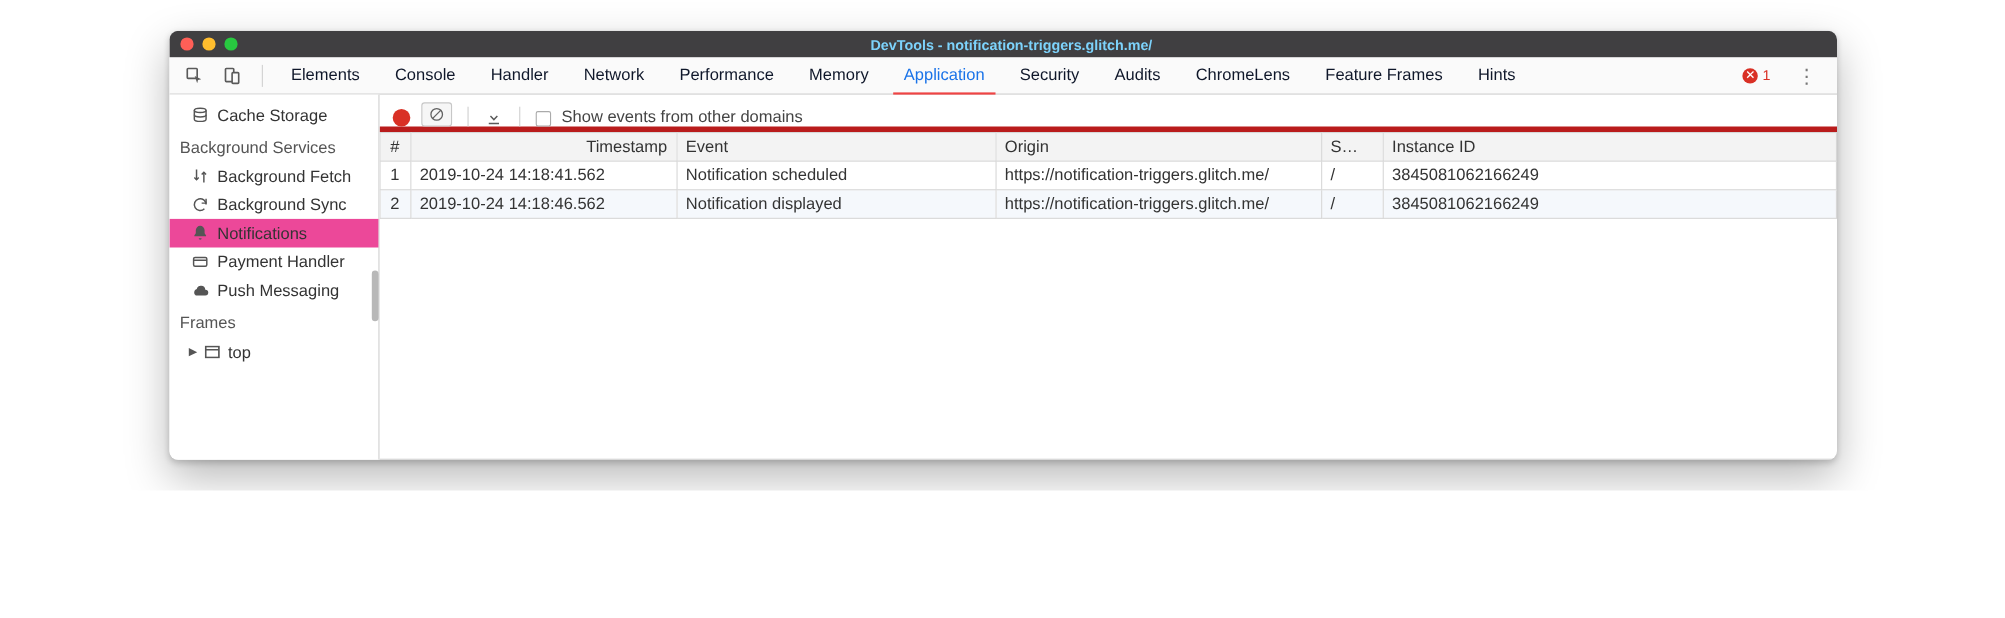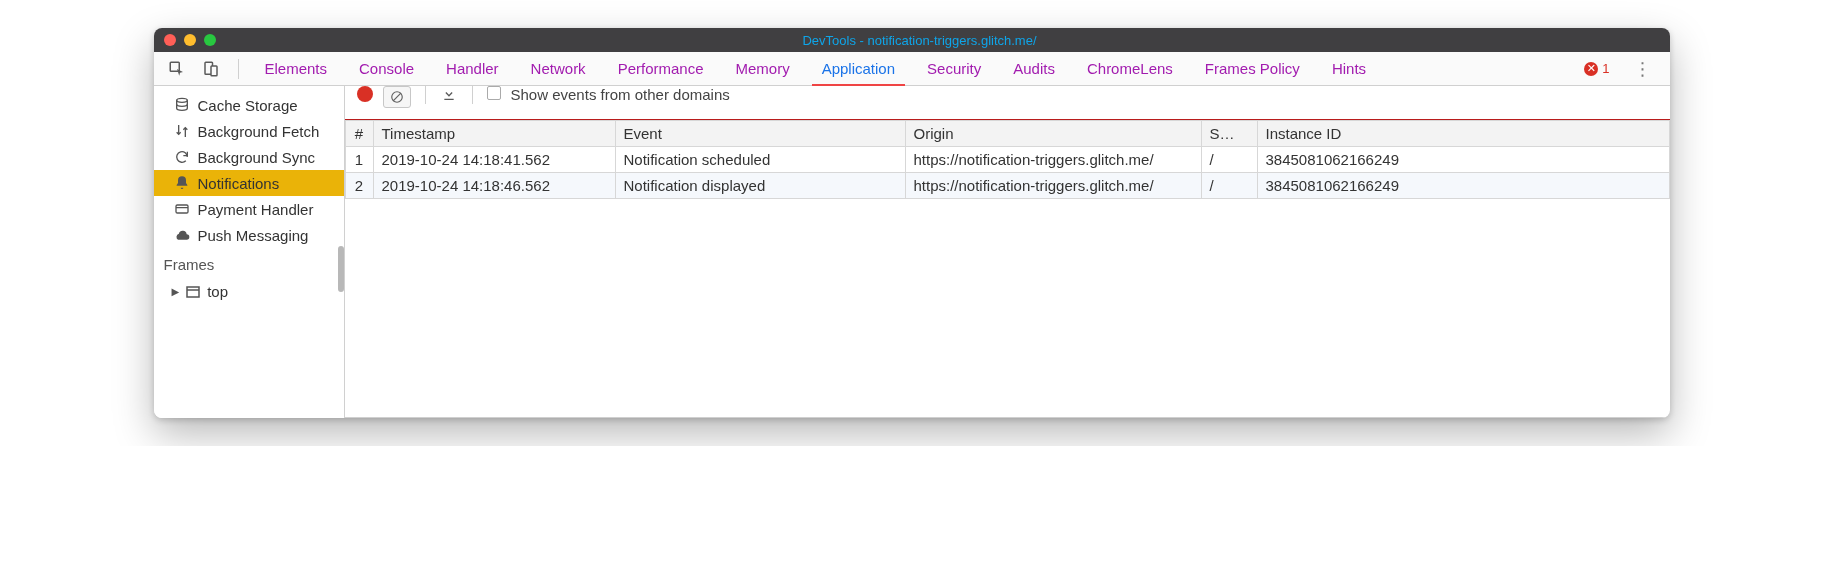--- a/index.html
+++ b/index.html
@@ -28,23 +28,24 @@
     position: relative;
   }
   .traffic { display: flex; gap: 8px; align-items: center; }
   .tl { width: 12px; height: 12px; border-radius: 50%; }
   .tl.red { background: #ff5f57; }
   .tl.yellow { background: #ffbd2e; }
   .tl.green { background: #28c840; }
   .titlebar-title {
     position: absolute; left: 16px; right: 0;
     text-align: center;
-    color: #0ea5e9;
+    color: #7dd3fc;
     font-size: 13px;
     pointer-events: none;
+    font-weight: bold;
   }
   
   .tabs {
     display: flex;
     align-items: center;
     height: 34px;
     border-bottom: 1px solid #d0d0d0;
     padding: 0 12px;
     gap: 12px;
     background: #fafafa;
@@ -55,21 +56,21 @@
     color: #5a5a5a;
   }
   .tabs .divider {
     width: 1px; height: 20px; background: #d0d0d0;
     margin: 0 4px;
   }
   .tab {
     padding: 0 10px;
     height: 34px;
     display: flex; align-items: center;
-    color: #a21caf;
+    color: #0f172a;
     cursor: pointer;
   }
   .tab.active {
     color: #1a73e8;
     border-bottom: 2px solid #ef4444;
     margin-bottom: -1px;
     font-weight: 400;
   }
   .tabs .spacer { flex: 1; }
   .err-count { display: flex; align-items: center; gap: 4px; color: #d93025; font-size: 13px; margin-right: 6px;}
@@ -91,37 +92,37 @@
   }
   .side-item, .side-sub {
     display: flex;
     align-items: center;
     gap: 8px;
     padding: 4px 10px 4px 20px;
     color: #333;
     height: 26px;
     cursor: pointer;
   }
-  .side-item.selected { background: #eab308; }
+  .side-item.selected { background: #ec4899; }
   .side-group { padding: 8px 10px 4px 10px; color: #555; font-size: 15px; }
   .side-frame { padding: 4px 10px 4px 18px; color: #333; }
   .side-frame .tw { display: inline-flex; align-items: center; gap: 6px;}
   .side-frame .caret { font-size: 10px; color:#555; }
   .ico { width: 16px; height: 16px; display:flex;align-items:center;justify-content:center; color:#555; }
   .scrollthumb {
     position: absolute; right: 0; top: 160px; width: 6px; height: 46px;
     background: rgba(0,0,0,.28); border-radius: 4px;
   }
   
   .main { flex: 1; display: flex; flex-direction: column; }
   .toolbar {
     height: 34px;
-    display: flex; align-items: flex-start; gap: 10px;
+    display: flex; align-items: flex-end; gap: 10px;
     padding: 0 12px;
-    border-bottom: 1px solid #b91c1c;
+    border-bottom: 5px solid #b91c1c;
   }
   .rec-dot { width: 16px; height: 16px; border-radius: 50%; background: #d93025; }
   .clear-btn {
     width: 28px; height: 22px; border: 1px solid #c7c7c7; border-radius: 3px;
     display:flex;align-items:center;justify-content:center;color:#616161;background:#f6f6f6;
   }
   .dl-btn { color:#5a5a5a; width:18px; display:flex; justify-content:center; }
   .vdiv { width:1px; height: 18px; background:#d0d0d0; margin: 0 4px; }
   .chk { width:14px; height:14px; border:1px solid #aaa; border-radius:2px; background:#fff; }
   .toolbar label { color:#444; }
@@ -134,21 +135,21 @@
     padding: 4px 8px;
     white-space: nowrap;
     overflow: hidden;
     text-overflow: ellipsis;
     font-weight: normal;
     height: 26px;
   }
   th { background: #f3f3f3; color:#333; }
   tbody tr:nth-child(even){ background:#f5f8fc; }
   .col-n { width: 28px; text-align:center; }
-  .col-ts { width: 242px; }
+  .col-ts { width: 242px; text-align: right; }
   .col-ev { width: 290px; }
   .col-or { width: 296px; }
   .col-sw { width: 56px; }
   .meta-hint {
     flex: none;
     padding: 10px 0;
     color: #666; font-style: italic;
     text-align: center;
   }
   svg { display:block; }
@@ -183,21 +184,21 @@
     <div class="tab">Elements</div>
       <div class="tab">Console</div>
       <div class="tab">Handler</div>
       <div class="tab">Network</div>
       <div class="tab">Performance</div>
       <div class="tab">Memory</div>
       <div class="tab active">Application</div>
       <div class="tab">Security</div>
       <div class="tab">Audits</div>
       <div class="tab">ChromeLens</div>
-      <div class="tab">Frames Policy</div>
+      <div class="tab">Feature Frames</div>
       <div class="tab">Hints</div>
     <div class="spacer"></div>
     <div class="err-count">
       <span class="xcircle">✕</span>
       <span>1</span>
     </div>
     <div class="kebab">⋮</div>
   </div>
 
   <div class="content">
@@ -207,20 +208,21 @@
             <span class="ico">
               <svg width="16" height="16" viewBox="0 0 24 24" fill="none" stroke="currentColor" stroke-width="2">
                 <ellipse cx="12" cy="5" rx="8" ry="3"></ellipse>
                 <path d="M4 5v6c0 1.7 3.6 3 8 3s8-1.3 8-3V5"></path>
                 <path d="M4 11v6c0 1.7 3.6 3 8 3s8-1.3 8-3v-6"></path>
               </svg>
             </span>
             <span>Cache Storage</span>
           </div>
         </div>
+      <div class="side-group">Background Services</div>
       <div id="side-bg">
           <div class="side-item">
             <span class="ico">
               <svg width="16" height="16" viewBox="0 0 24 24" fill="none" stroke="currentColor" stroke-width="2">
                 <path d="M7 3v14"></path>
                 <path d="M4 14l3 3 3-3"></path>
                 <path d="M17 21V7"></path>
                 <path d="M14 10l3-3 3 3"></path>
               </svg>
             </span>

